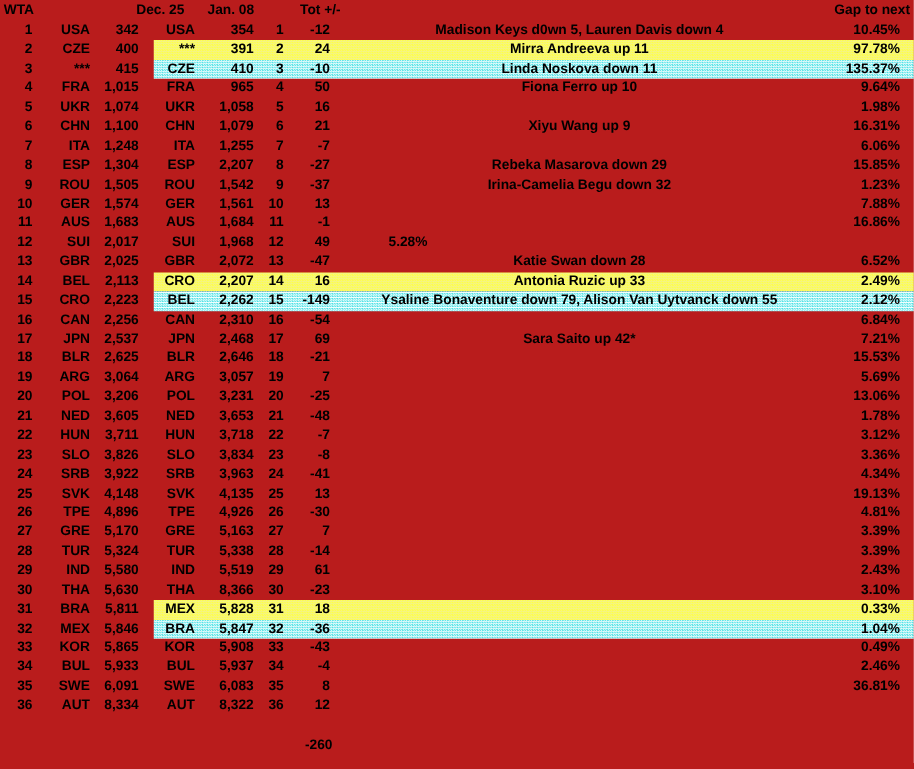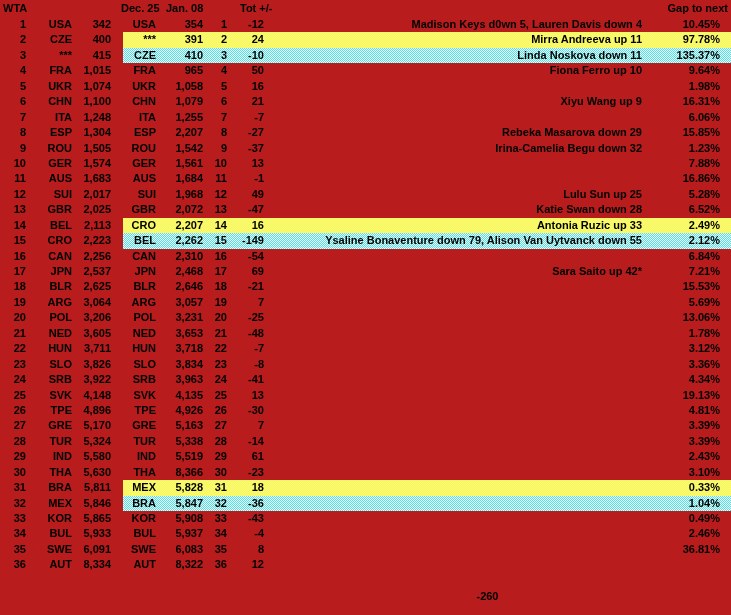--- a/index.html
+++ b/index.html
@@ -27,21 +27,21 @@
     position: relative;
     height: 17px;
     line-height: 17px;
   }
   .header-row .h {
     position: absolute;
     top: 0;
     white-space: nowrap;
   }
   .h-wta   { left: 3px; }
-  .h-dec   { left: 84px; padding-left: 37px; }
+  .h-dec   { left: 72px; padding-left: 37px; }
   .h-jan   { left: 166px; }
   .h-tot   { left: 240px; }
   .h-movers{ left: 413px; }
   .h-gap   { right: 3px; }
 
   
   .row {
     display: flex;
     height: 15.45px;
     line-height: 15.45px;
@@ -60,37 +60,37 @@
     width: 608px;
   }
   .c2   { width: 33px;  text-align: right; }
   .v2   { width: 47px;  text-align: right; }
   .r2   { width: 24px;  text-align: right; }
   .tot  { width: 37px;  text-align: right; }
   .movers {
     width: 378px;
     padding-left: 21px;
     box-sizing: border-box;
-    text-align: right;
+    text-align: center;
     overflow: hidden;
   }
   .gap  { width: 78px;  text-align: right; }
 
   
   .hl-yellow {
     background: conic-gradient(#ffff45 0 25%, #f2f28c 25% 50%, #ffff45 50% 75%, #f2f28c 75%);
     background-size: 2px 2px;
   }
   .hl-cyan {
     background: conic-gradient(#52e2e6 0 25%, #f0fdfd 25% 50%, #52e2e6 50% 75%, #f0fdfd 75%);
     background-size: 2px 2px;
   }
 
   .blank-row { height: 16px; }
-  .total-row { display: flex; height: 15.45px; line-height: 15.45px; justify-content: center; }
+  .total-row { display: flex; height: 15.45px; line-height: 15.45px; }
   .total-val {
     margin-left: 227px;
     width: 39px;
     text-align: right;
     white-space: nowrap;
   }
 </style>
 </head>
 <body>
 
@@ -262,21 +262,20 @@
       <div class="row">
     <span class="cell rank">12</span>
     <span class="cell c1">SUI</span>
     <span class="cell v1">2,017</span>
     <span class="cell sp"></span>
     <div class="right">
       <span class="cell c2">SUI</span>
       <span class="cell v2">1,968</span>
       <span class="cell r2">12</span>
       <span class="cell tot">49</span>
-      <span class="cell movers">Lulu Sun up 25</span>
       <span class="cell gap">5.28%</span>
     </div>
   </div>
       <div class="row">
     <span class="cell rank">13</span>
     <span class="cell c1">GBR</span>
     <span class="cell v1">2,025</span>
     <span class="cell sp"></span>
     <div class="right">
       <span class="cell c2">GBR</span>

